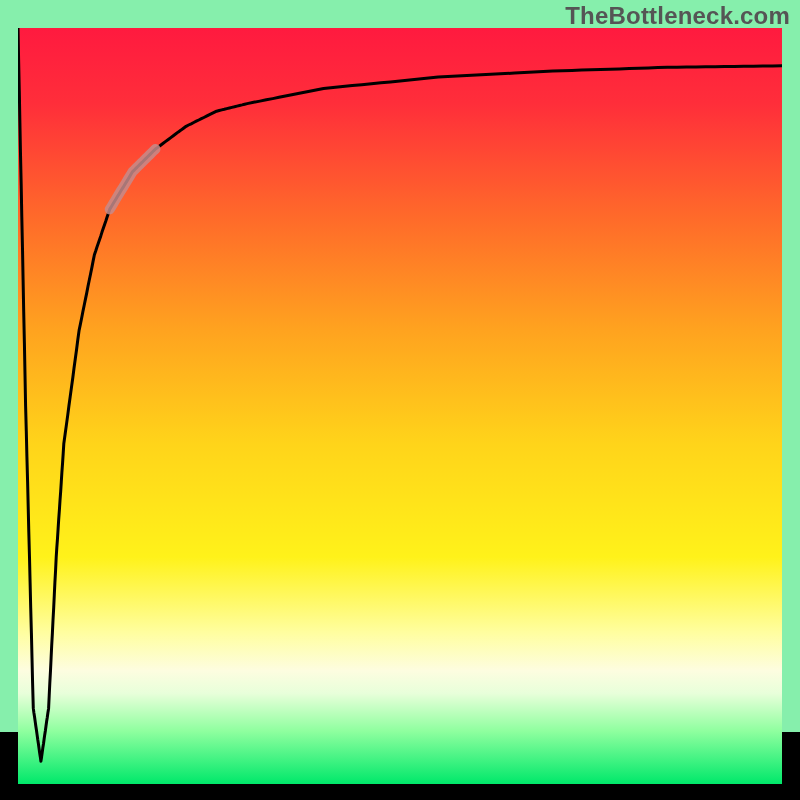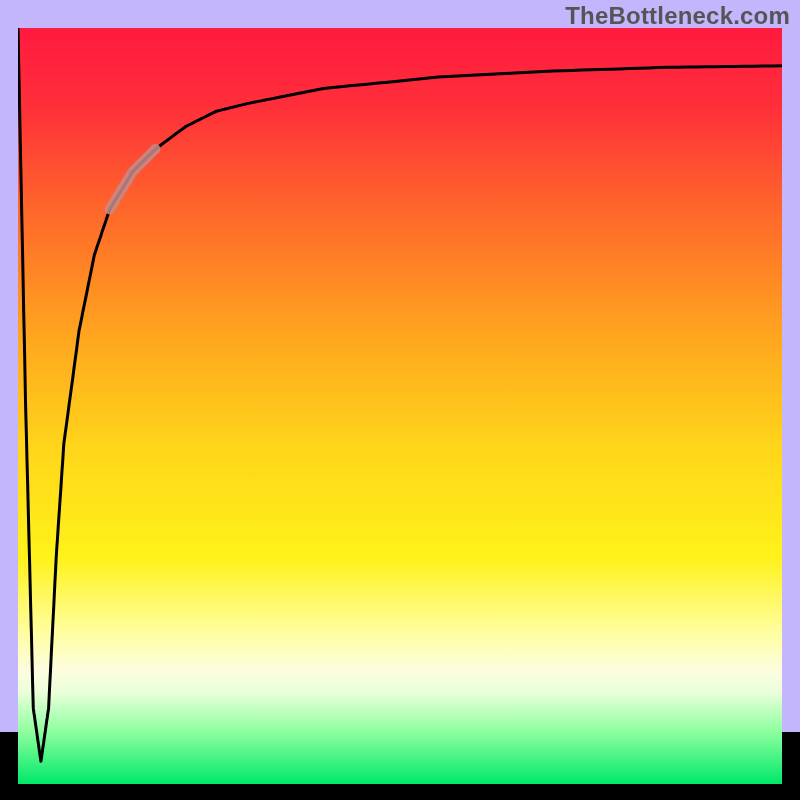--- a/index.html
+++ b/index.html
@@ -8,21 +8,21 @@
     width: 800px;
     height: 800px;
     background: #000;
     font-family: Arial, Helvetica, sans-serif;
     overflow: hidden;
   }
   .frame {
     position: relative;
     width: 800px;
     height: 732px;
-    background: #c4b5fd;
+    background: #86efac;
   }
   .watermark {
     position: absolute;
     top: 2px;
     right: 10px;
     color: #555;
     font-size: 24px;
     font-weight: 600;
     letter-spacing: 0.2px;
     user-select: none;

